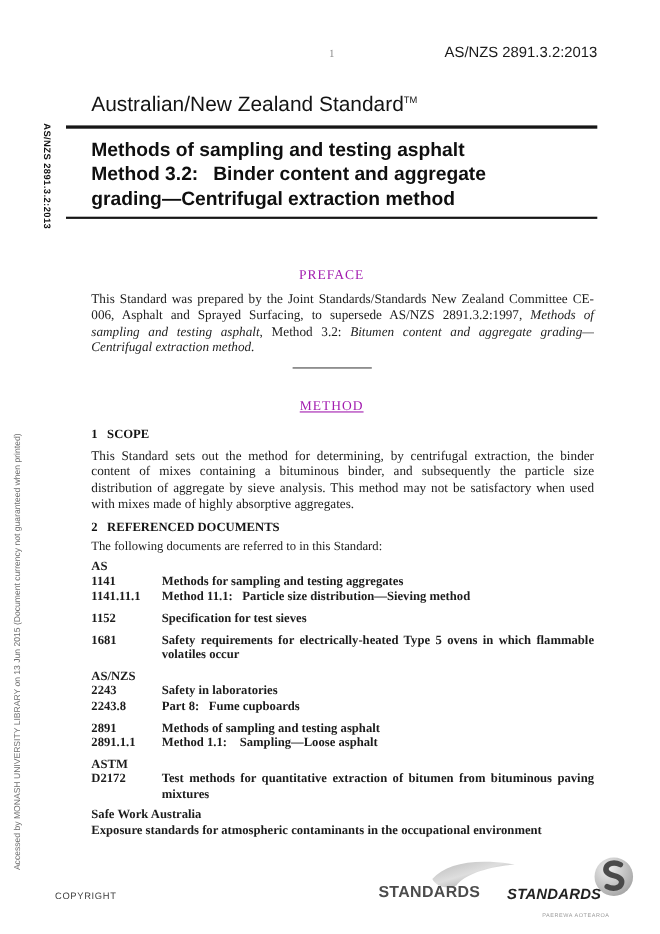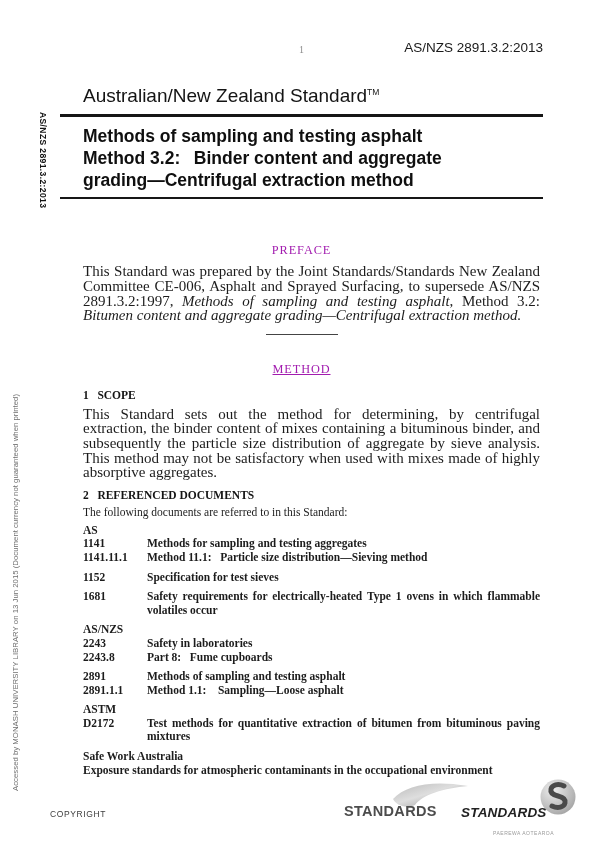--- a/index.html
+++ b/index.html
@@ -50,21 +50,21 @@
     line-height:22.4px; color:#0f0f0f;
   }
 
   .center-title {
     text-align:center; font-size:12.3px; letter-spacing:0.9px; color:#a21caf;
   }
   .preface-title { margin-top:44px; }
   .method-title  { margin-top:27px;text-decoration:underline; }
 
   .body-text {
-    margin:6px 3px 0 23px; font-size:15px; line-height:14.6px;
+    margin:6px 3px 0 23px; font-size:12px; line-height:14.6px;
     text-align:justify;
   }
   .preface-divider { width:72px; border-top:1px solid #444; margin:11px auto 0; }
 
   .sec-heading { margin:0 0 0 23px; font-size:11.5px; font-weight:bold; color:#141414; }
   .scope-heading { margin-top:12px; }
   .refs-heading  { margin-top:9px; }
   .refs-intro { margin:5px 3px 0 23px; font-size:11.5px; }
 
   .doc-list { margin:6px 3px 0 23px; font-size:11.5px; line-height:13.6px;font-weight:bold; }
@@ -161,21 +161,21 @@
         <div class="doc-row">
           <span class="doc-id">1141.11.1</span>
           <span class="doc-desc">Method 11.1:  Particle size distribution—Sieving method</span>
         </div>
         <div class="doc-row gap">
           <span class="doc-id">1152</span>
           <span class="doc-desc">Specification for test sieves</span>
         </div>
         <div class="doc-row gap">
           <span class="doc-id">1681</span>
-          <span class="doc-desc">Safety requirements for electrically-heated Type 1 ovens in which flammable volatiles occur</span>
+          <span class="doc-desc">Safety requirements for electrically-heated Type 5 ovens in which flammable volatiles occur</span>
         </div>
         <div class="doc-row gap">
           <span class="doc-id">AS/NZS</span>
           <span class="doc-desc"></span>
         </div>
         <div class="doc-row">
           <span class="doc-id">2243</span>
           <span class="doc-desc">Safety in laboratories</span>
         </div>
         <div class="doc-row">

